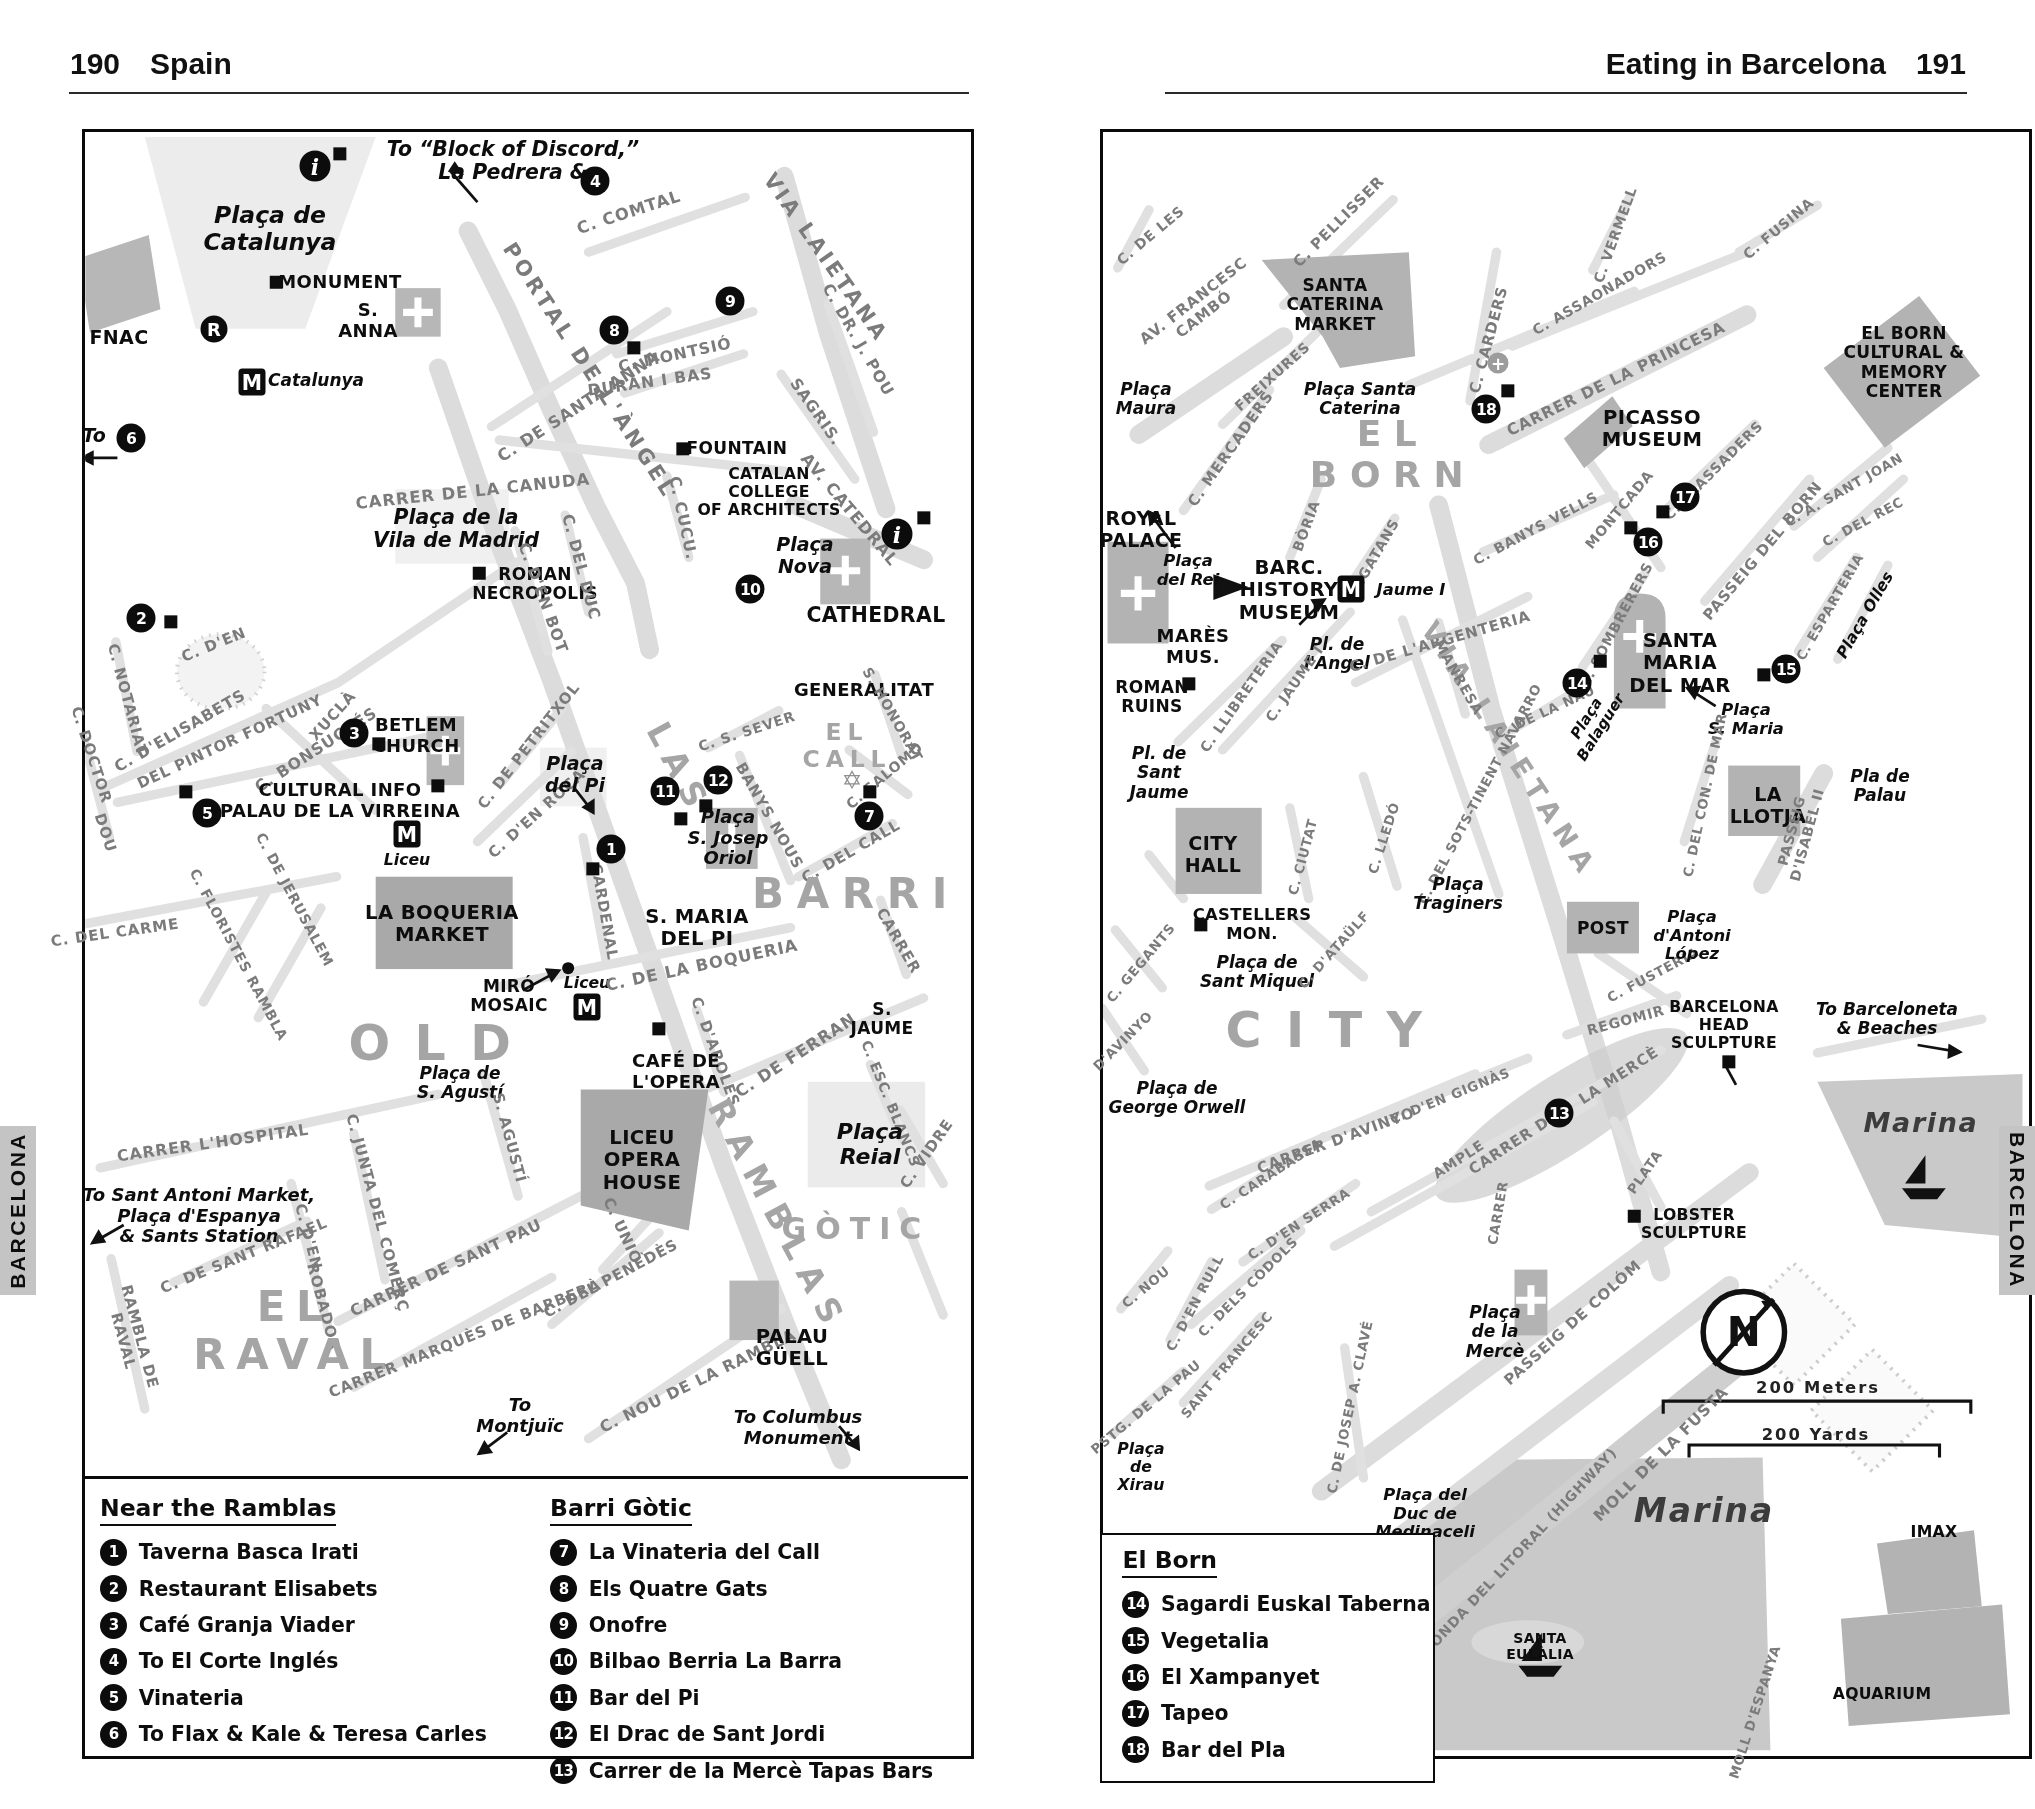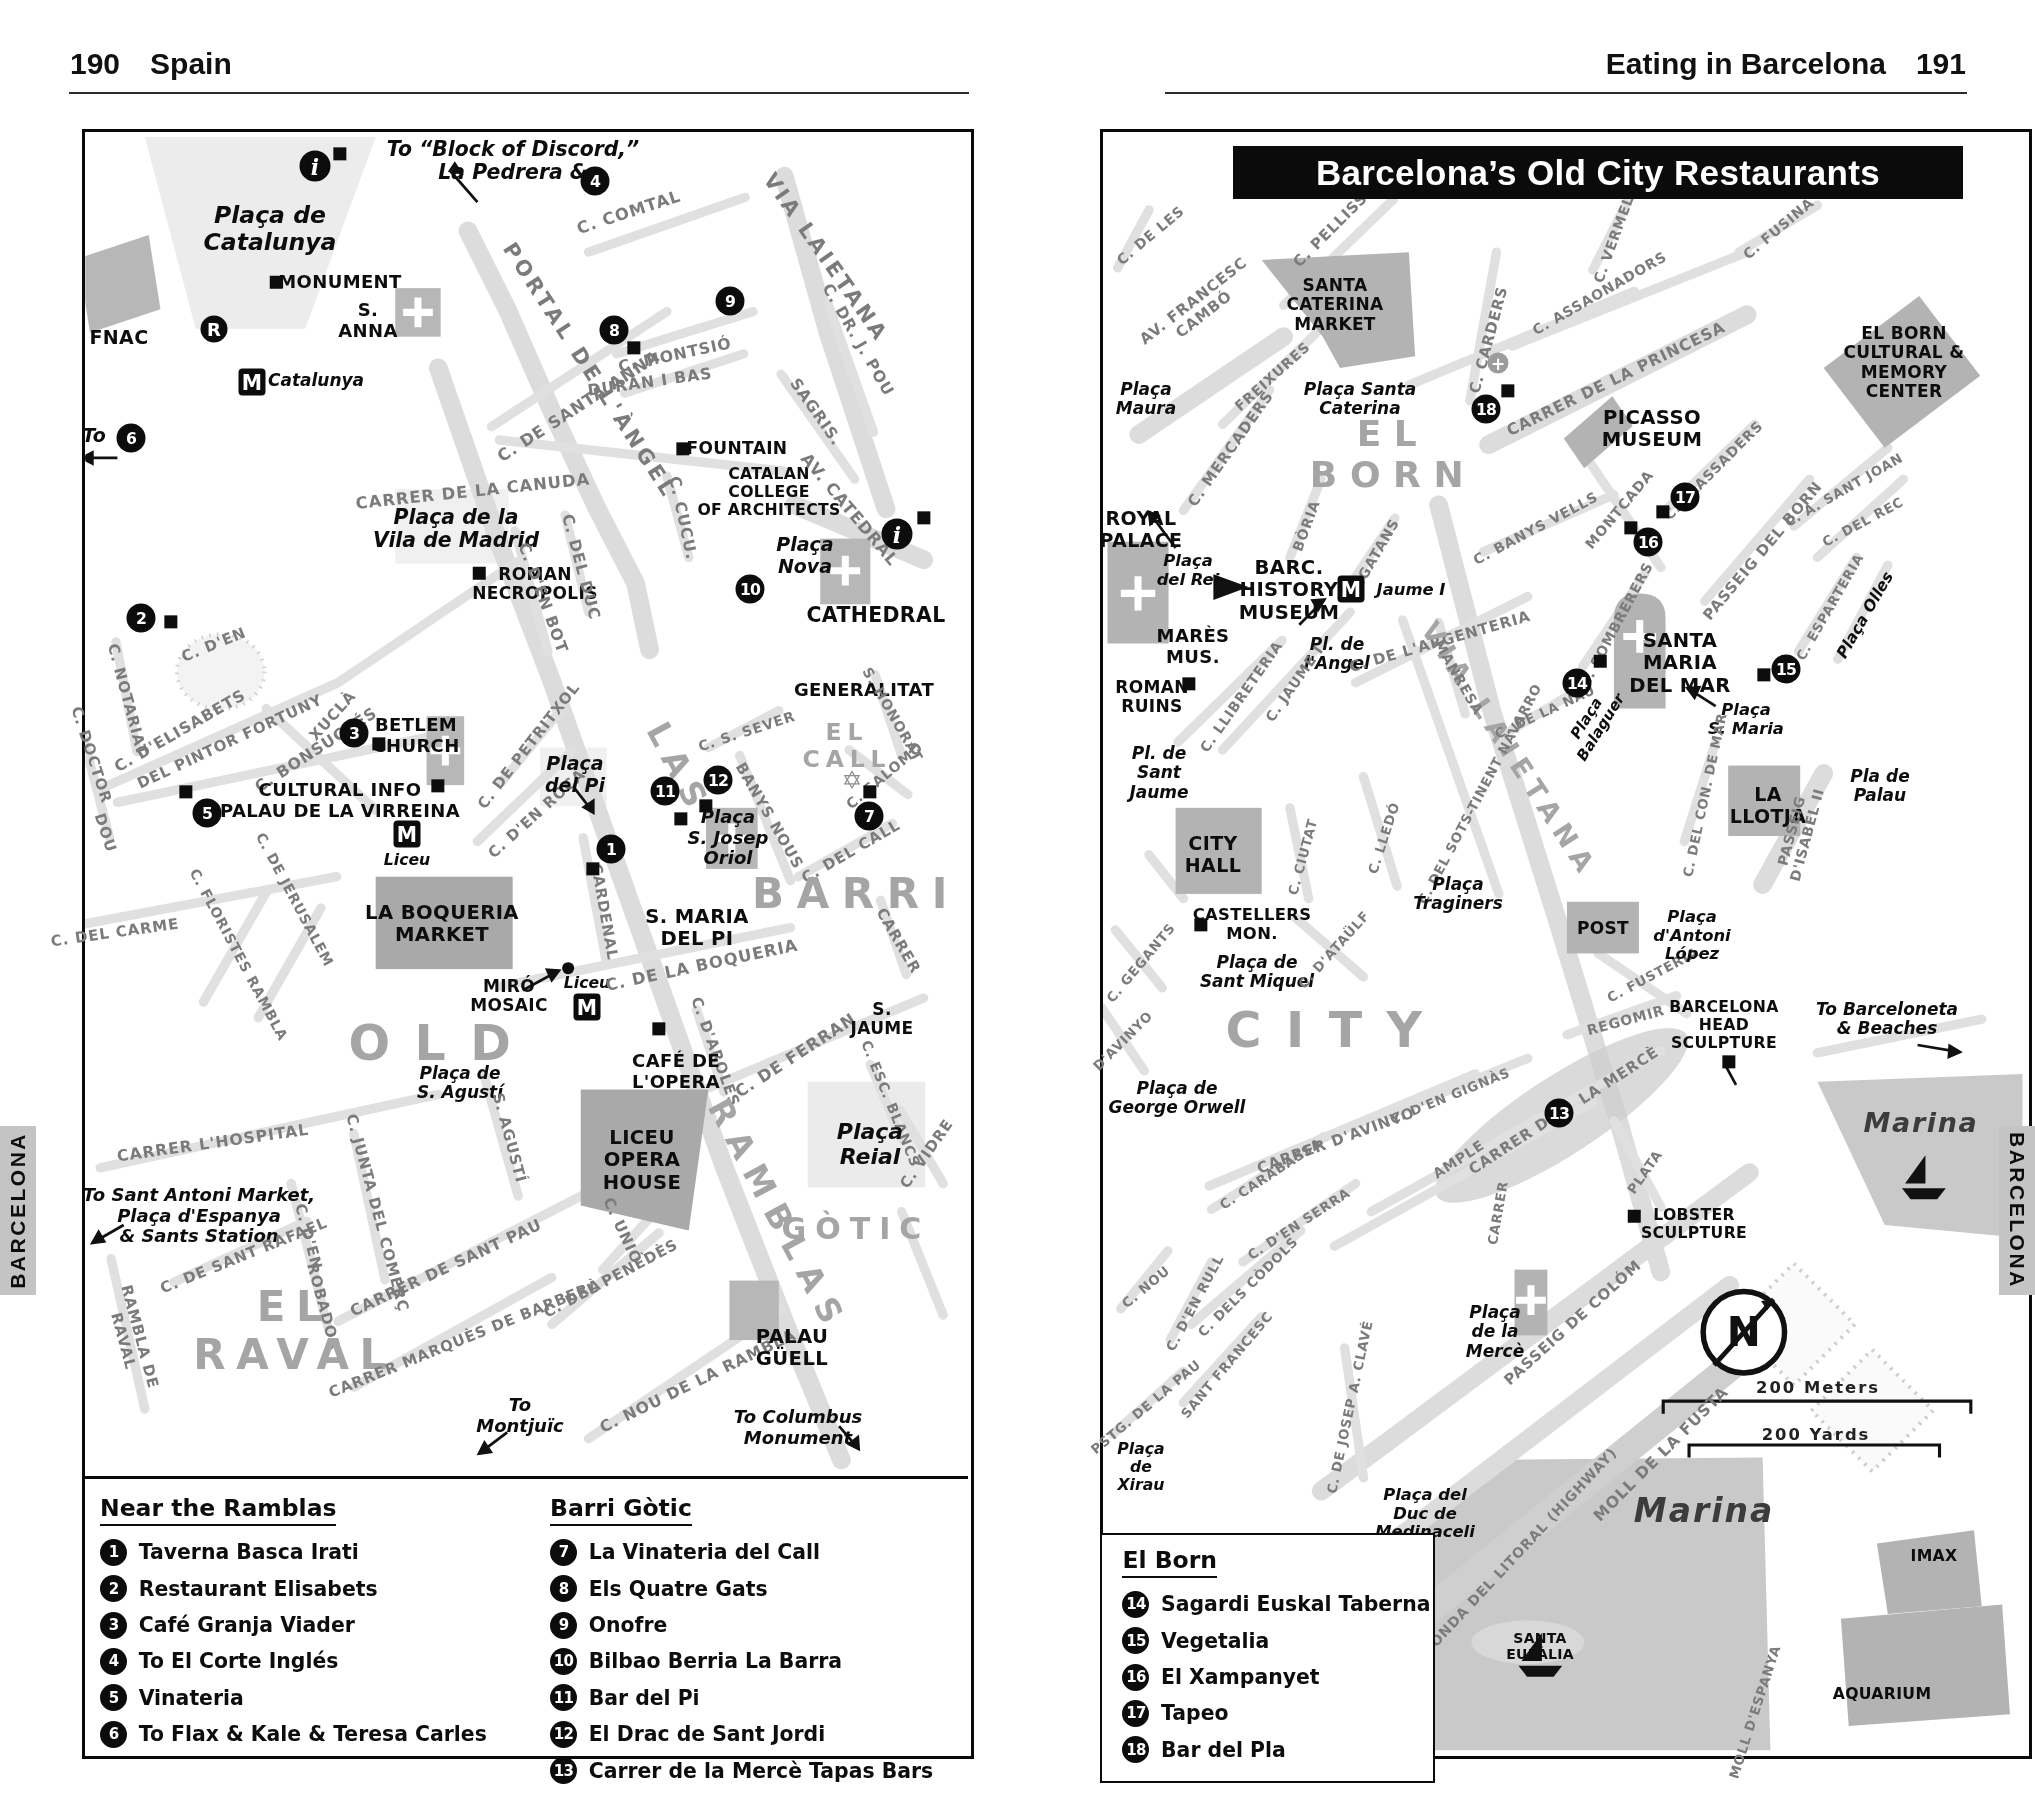--- a/index.html
+++ b/index.html
@@ -267,21 +267,20 @@
         <path d="M2206,1364 L2218,1386" fill="none"></path>
       </g>
     </g>
   </svg>
 
   <div class="frame frame-l"></div>
   <div class="frame frame-r"></div>
   <div class="legend-bg"></div>
   <div class="legend-divider"></div>
 
-  <div class="banner">Barcelona’s Old City Restaurants</div>
 
   <div class="tab tab-l">
       <span>BARCELONA</span>
     </div>
   <div class="tab tab-r">
       <span>BARCELONA</span>
     </div>
 
   <div class="labels">
 
@@ -535,21 +534,21 @@
       <span class="lb st" style="left: 1459px; top: 1160px; transform: translate(-50%, -50%) rotate(-33deg); position: absolute; font-size: 14px;">AMPLE</span>
       <span class="lb pl" style="left: 1694px; top: 1224px; transform: translate(-50%, -50%) rotate(0deg); position: absolute; font-size: 15.7px;">LOBSTER
 SCULPTURE</span>
       <span class="lb st" style="left: 1573px; top: 1323px; transform: translate(-50%, -50%) rotate(-42deg); position: absolute; font-size: 15px;">PASSEIG DE COLÓM</span>
       <span class="lb st" style="left: 1520px; top: 1552px; transform: translate(-50%, -50%) rotate(-47deg); position: absolute; font-size: 14px;">RONDA DEL LITORAL (HIGHWAY)</span>
       <span class="lb st" style="left: 1661px; top: 1454px; transform: translate(-50%, -50%) rotate(-45deg); position: absolute; font-size: 15.7px;">MOLL DE LA FUSTA</span>
       <span class="lb mar" style="left: 1921px; top: 1123px; transform: translate(-50%, -50%) rotate(0deg); position: absolute; font-size: 27px;">Marina</span>
       <span class="lb mar" style="left: 1704px; top: 1511px; transform: translate(-50%, -50%) rotate(0deg); position: absolute; font-size: 33px;">Marina</span>
       <span class="lb pl" style="left: 1540px; top: 1647px; transform: translate(-50%, -50%) rotate(0deg); position: absolute; font-size: 14px;">SANTA
 EULÀLIA</span>
-      <span class="lb pl" style="left: 1934px; top: 1532px; transform: translate(-50%, -50%) rotate(0deg); position: absolute; font-size: 15.7px; margin-top: 24px;">IMAX</span>
+      <span class="lb pl" style="left: 1934px; top: 1532px; transform: translate(-50%, -50%) rotate(0deg); position: absolute; font-size: 15.7px;">IMAX</span>
       <span class="lb pl" style="left: 1882px; top: 1694px; transform: translate(-50%, -50%) rotate(0deg); position: absolute; font-size: 15.7px;">AQUARIUM</span>
       <span class="lb st" style="left: 1755px; top: 1712px; transform: translate(-50%, -50%) rotate(-72deg); position: absolute; font-size: 13.3px;">MOLL D'ESPANYA</span>
     </div>
 
   <div class="icons">
     <div>
         <span class="marker" style="left: 611px; top: 849px; transform: translate(-50%, -50%) rotate(0deg); position: absolute;">1</span>
         <span class="marker" style="left: 141px; top: 618px; transform: translate(-50%, -50%) rotate(0deg); position: absolute;">2</span>
         <span class="marker" style="left: 354px; top: 733px; transform: translate(-50%, -50%) rotate(0deg); position: absolute;">3</span>
         <span class="marker" style="left: 595px; top: 181px; transform: translate(-50%, -50%) rotate(0deg); position: absolute;">4</span>

